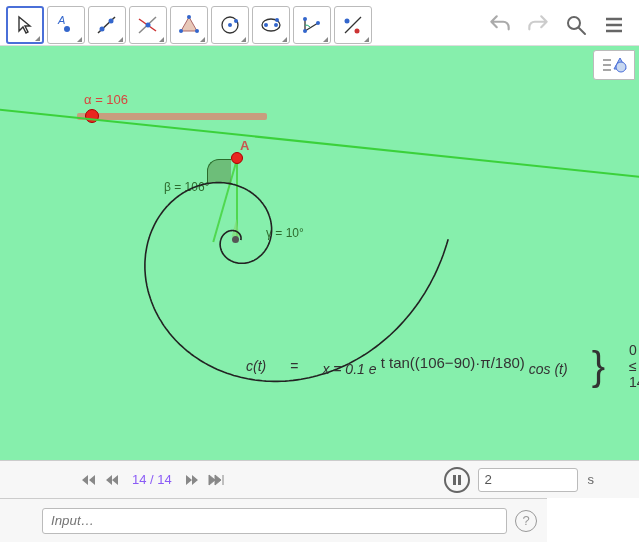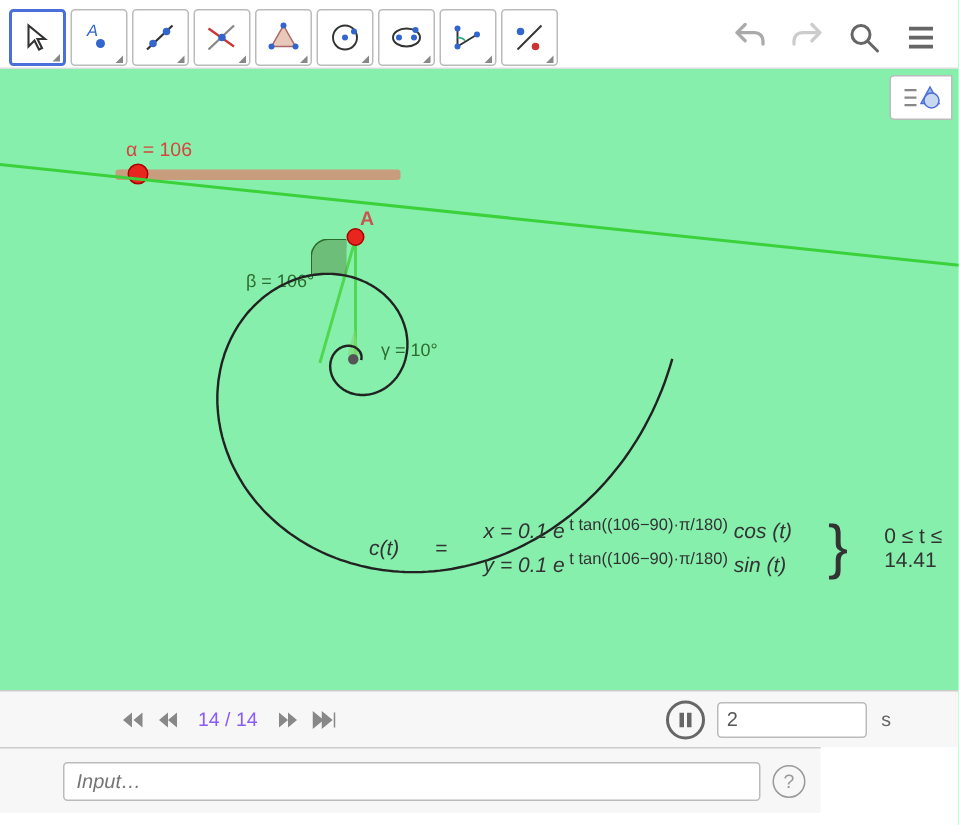--- a/index.html
+++ b/index.html
@@ -126,34 +126,34 @@
   .gamma-wedge {
     position: absolute;
     top: 173px; left: 232px;
     width: 0; height: 0;
     border-left: 4px solid transparent;
     border-right: 4px solid transparent;
     border-bottom: 18px solid rgba(130,220,120,0.7);
     transform: rotate(2deg);
   }
   .gamma-label {
-    position: absolute; top: 180px; left: 254px;
+    position: absolute; top: 180px; left: 266px;
     color: #2e6b2e; font-size: 12px;
   }
   .formula {
     position: absolute;
     top: 296px; left: 246px;
     font-family: Liberation Sans, sans-serif;
     font-size: 14px; color: #333;
     display: flex; align-items: center; gap: 24px;
     font-style: italic;
   }
   .formula .eqns { line-height: 1.6; font-style: normal;}
   .formula .eqns .row { font-style: italic; white-space: nowrap;}
-  .formula .sup { font-size: 11px; vertical-align: super; font-style: normal;}
+  .formula .sup { font-size: 15px; vertical-align: super; font-style: normal;}
   .formula .brace { font-size: 40px; font-style: normal; line-height: 40px; }
   .nav-bar {
     position: absolute;
     top: 460px; left: 0; width: 639px;
     height: 38px;
     border-top: 1px solid #ccc;
     background: #f7f7f7;
     display: flex; align-items: center;
     padding: 0 45px 0 78px;
     gap: 8px;
@@ -333,21 +333,20 @@
 
   <svg width="639" height="414" style="position:absolute;top:0;left:0;pointer-events:none">
     <path id="spiral-path" fill="none" stroke="#222" stroke-width="1.6" d="M240.8 194.0 L240.8 193.9 L240.9 193.7 L240.9 193.6 L240.9 193.4 L241.0 193.2 L241.0 193.1 L241.0 192.9 L241.0 192.8 L241.0 192.6 L241.0 192.4 L241.0 192.3 L241.0 192.1 L241.0 192.0 L241.0 191.8 L241.0 191.6 L241.0 191.5 L241.0 191.3 L240.9 191.1 L240.9 190.9 L240.9 190.8 L240.8 190.6 L240.8 190.4 L240.7 190.3 L240.7 190.1 L240.6 189.9 L240.6 189.7 L240.5 189.6 L240.4 189.4 L240.3 189.2 L240.2 189.1 L240.2 188.9 L240.1 188.7 L240.0 188.6 L239.9 188.4 L239.8 188.2 L239.6 188.1 L239.5 187.9 L239.4 187.8 L239.3 187.6 L239.1 187.5 L239.0 187.3 L238.9 187.2 L238.7 187.0 L238.6 186.9 L238.4 186.7 L238.3 186.6 L238.1 186.5 L237.9 186.3 L237.7 186.2 L237.6 186.1 L237.4 186.0 L237.2 185.9 L237.0 185.7 L236.8 185.6 L236.6 185.5 L236.4 185.4 L236.2 185.3 L236.0 185.2 L235.8 185.2 L235.6 185.1 L235.3 185.0 L235.1 184.9 L234.9 184.9 L234.6 184.8 L234.4 184.8 L234.2 184.7 L233.9 184.7 L233.7 184.6 L233.4 184.6 L233.2 184.6 L232.9 184.5 L232.7 184.5 L232.4 184.5 L232.2 184.5 L231.9 184.5 L231.7 184.5 L231.4 184.6 L231.1 184.6 L230.9 184.6 L230.6 184.7 L230.3 184.7 L230.1 184.8 L229.8 184.8 L229.5 184.9 L229.3 185.0 L229.0 185.0 L228.7 185.1 L228.5 185.2 L228.2 185.3 L227.9 185.5 L227.7 185.6 L227.4 185.7 L227.1 185.8 L226.9 186.0 L226.6 186.1 L226.4 186.3 L226.1 186.5 L225.8 186.6 L225.6 186.8 L225.3 187.0 L225.1 187.2 L224.9 187.4 L224.6 187.6 L224.4 187.8 L224.2 188.1 L223.9 188.3 L223.7 188.5 L223.5 188.8 L223.3 189.0 L223.1 189.3 L222.9 189.6 L222.7 189.8 L222.5 190.1 L222.3 190.4 L222.1 190.7 L222.0 191.0 L221.8 191.3 L221.6 191.6 L221.5 192.0 L221.3 192.3 L221.2 192.6 L221.1 193.0 L220.9 193.3 L220.8 193.7 L220.7 194.0 L220.6 194.4 L220.5 194.7 L220.4 195.1 L220.4 195.5 L220.3 195.9 L220.3 196.3 L220.2 196.6 L220.2 197.0 L220.2 197.4 L220.1 197.8 L220.1 198.2 L220.1 198.6 L220.2 199.0 L220.2 199.5 L220.2 199.9 L220.3 200.3 L220.3 200.7 L220.4 201.1 L220.5 201.5 L220.6 202.0 L220.7 202.4 L220.8 202.8 L220.9 203.2 L221.0 203.6 L221.2 204.1 L221.3 204.5 L221.5 204.9 L221.7 205.3 L221.9 205.7 L222.1 206.2 L222.3 206.6 L222.5 207.0 L222.8 207.4 L223.0 207.8 L223.3 208.2 L223.6 208.6 L223.9 209.0 L224.2 209.3 L224.5 209.7 L224.8 210.1 L225.1 210.5 L225.5 210.8 L225.9 211.2 L226.2 211.5 L226.6 211.9 L227.0 212.2 L227.4 212.5 L227.8 212.9 L228.3 213.2 L228.7 213.5 L229.1 213.8 L229.6 214.1 L230.1 214.3 L230.6 214.6 L231.0 214.9 L231.5 215.1 L232.1 215.3 L232.6 215.6 L233.1 215.8 L233.6 216.0 L234.2 216.2 L234.7 216.3 L235.3 216.5 L235.9 216.6 L236.5 216.8 L237.1 216.9 L237.6 217.0 L238.2 217.1 L238.9 217.2 L239.5 217.2 L240.1 217.3 L240.7 217.3 L241.3 217.3 L242.0 217.3 L242.6 217.3 L243.3 217.3 L243.9 217.2 L244.6 217.2 L245.2 217.1 L245.9 217.0 L246.5 216.9 L247.2 216.7 L247.8 216.6 L248.5 216.4 L249.2 216.2 L249.8 216.0 L250.5 215.8 L251.1 215.6 L251.8 215.3 L252.4 215.0 L253.1 214.7 L253.8 214.4 L254.4 214.1 L255.0 213.7 L255.7 213.4 L256.3 213.0 L256.9 212.6 L257.6 212.1 L258.2 211.7 L258.8 211.2 L259.4 210.7 L260.0 210.2 L260.6 209.7 L261.1 209.2 L261.7 208.6 L262.3 208.0 L262.8 207.5 L263.3 206.8 L263.9 206.2 L264.4 205.6 L264.9 204.9 L265.3 204.2 L265.8 203.5 L266.3 202.8 L266.7 202.1 L267.1 201.3 L267.5 200.6 L267.9 199.8 L268.3 199.0 L268.7 198.2 L269.0 197.4 L269.3 196.5 L269.6 195.7 L269.9 194.8 L270.2 193.9 L270.4 193.0 L270.6 192.1 L270.8 191.2 L271.0 190.3 L271.2 189.4 L271.3 188.4 L271.4 187.5 L271.5 186.5 L271.6 185.5 L271.6 184.5 L271.6 183.5 L271.6 182.5 L271.6 181.5 L271.5 180.5 L271.4 179.5 L271.3 178.5 L271.1 177.5 L271.0 176.4 L270.8 175.4 L270.6 174.4 L270.3 173.3 L270.0 172.3 L269.7 171.3 L269.4 170.2 L269.0 169.2 L268.6 168.1 L268.2 167.1 L267.8 166.1 L267.3 165.1 L266.8 164.1 L266.2 163.0 L265.7 162.0 L265.1 161.0 L264.4 160.0 L263.8 159.1 L263.1 158.1 L262.4 157.1 L261.6 156.2 L260.9 155.3 L260.1 154.3 L259.2 153.4 L258.4 152.5 L257.5 151.7 L256.6 150.8 L255.6 149.9 L254.6 149.1 L253.6 148.3 L252.6 147.5 L251.6 146.8 L250.5 146.0 L249.4 145.3 L248.2 144.6 L247.1 143.9 L245.9 143.3 L244.7 142.6 L243.4 142.0 L242.2 141.5 L240.9 140.9 L239.6 140.4 L238.3 139.9 L236.9 139.4 L235.6 139.0 L234.2 138.6 L232.8 138.3 L231.3 137.9 L229.9 137.6 L228.4 137.4 L227.0 137.2 L225.5 137.0 L224.0 136.8 L222.4 136.7 L220.9 136.6 L219.3 136.6 L217.8 136.6 L216.2 136.6 L214.6 136.7 L213.0 136.8 L211.4 137.0 L209.8 137.2 L208.2 137.4 L206.6 137.7 L205.0 138.0 L203.3 138.4 L201.7 138.8 L200.1 139.3 L198.5 139.8 L196.8 140.3 L195.2 140.9 L193.6 141.6 L192.0 142.3 L190.4 143.0 L188.8 143.8 L187.2 144.6 L185.6 145.5 L184.0 146.4 L182.5 147.3 L180.9 148.3 L179.4 149.4 L177.9 150.5 L176.4 151.6 L174.9 152.8 L173.5 154.1 L172.0 155.4 L170.6 156.7 L169.2 158.1 L167.9 159.5 L166.5 160.9 L165.2 162.4 L163.9 164.0 L162.7 165.6 L161.5 167.2 L160.3 168.9 L159.1 170.6 L158.0 172.4 L156.9 174.2 L155.9 176.0 L154.9 177.9 L153.9 179.8 L153.0 181.8 L152.1 183.8 L151.3 185.8 L150.5 187.8 L149.7 189.9 L149.1 192.1 L148.4 194.2 L147.8 196.4 L147.3 198.7 L146.8 200.9 L146.4 203.2 L146.0 205.5 L145.6 207.8 L145.4 210.2 L145.2 212.6 L145.0 215.0 L144.9 217.4 L144.9 219.8 L144.9 222.3 L145.0 224.8 L145.2 227.3 L145.4 229.8 L145.7 232.3 L146.0 234.8 L146.5 237.3 L146.9 239.9 L147.5 242.4 L148.1 245.0 L148.8 247.5 L149.6 250.1 L150.4 252.6 L151.3 255.2 L152.3 257.7 L153.3 260.3 L154.4 262.8 L155.6 265.3 L156.9 267.8 L158.2 270.3 L159.6 272.8 L161.1 275.2 L162.6 277.7 L164.2 280.1 L165.9 282.5 L167.7 284.8 L169.5 287.2 L171.4 289.5 L173.4 291.7 L175.4 294.0 L177.6 296.2 L179.7 298.3 L182.0 300.4 L184.3 302.5 L186.7 304.6 L189.2 306.5 L191.7 308.5 L194.3 310.4 L197.0 312.2 L199.7 314.0 L202.5 315.7 L205.4 317.4 L208.3 319.0 L211.3 320.5 L214.3 322.0 L217.4 323.4 L220.6 324.7 L223.8 326.0 L227.0 327.2 L230.4 328.3 L233.7 329.4 L237.1 330.3 L240.6 331.2 L244.1 332.0 L247.7 332.8 L251.3 333.4 L254.9 334.0 L258.6 334.4 L262.3 334.8 L266.1 335.1 L269.9 335.3 L273.7 335.4 L277.5 335.4 L281.4 335.3 L285.3 335.1 L289.2 334.8 L293.2 334.4 L297.1 333.9 L301.1 333.3 L305.1 332.5 L309.1 331.7 L313.1 330.8 L317.1 329.8 L321.1 328.6 L325.1 327.4 L329.1 326.0 L333.1 324.6 L337.1 323.0 L341.0 321.3 L345.0 319.5 L348.9 317.6 L352.8 315.5 L356.7 313.4 L360.6 311.1 L364.4 308.8 L368.2 306.3 L372.0 303.7 L375.7 301.0 L379.4 298.2 L383.0 295.2 L386.6 292.2 L390.2 289.0 L393.6 285.7 L397.1 282.4 L400.4 278.9 L403.7 275.3 L406.9 271.6 L410.1 267.7 L413.2 263.8 L416.2 259.8 L419.1 255.7 L421.9 251.4 L424.7 247.1 L427.3 242.7 L429.9 238.1 L432.3 233.5 L434.7 228.8 L437.0 223.9 L439.1 219.0 L441.2 214.0 L443.1 209.0 L444.9 203.8 L446.6 198.6 L448.2 193.2 "></path>
   </svg>
 
   <div class="formula">
     <span>c(t)</span>
     <span style="font-style:normal">=</span>
     <div class="eqns">
       <div class="row"><span>x = 0.1 e</span><span class="sup"> t tan((106−90)·π/180)</span><span> cos (t)</span></div>
-      <div class="row"><span>y = 0.1 e</span><span class="sup"> t tan((106−90)·π/180)</span><span> sin (t)</span></div>
     </div>
     <span class="brace">}</span>
     <span style="font-style:normal">0 ≤ t ≤ 14.41</span>
   </div>
 </div>
 
 <div class="nav-bar">
   <div class="nav-btn">
       <svg width="18" height="14">
         <path d="M2 2 V12 M4 7 L10 2 V12 Z M11 7 L17 2 V12 Z" fill="#888"></path>

